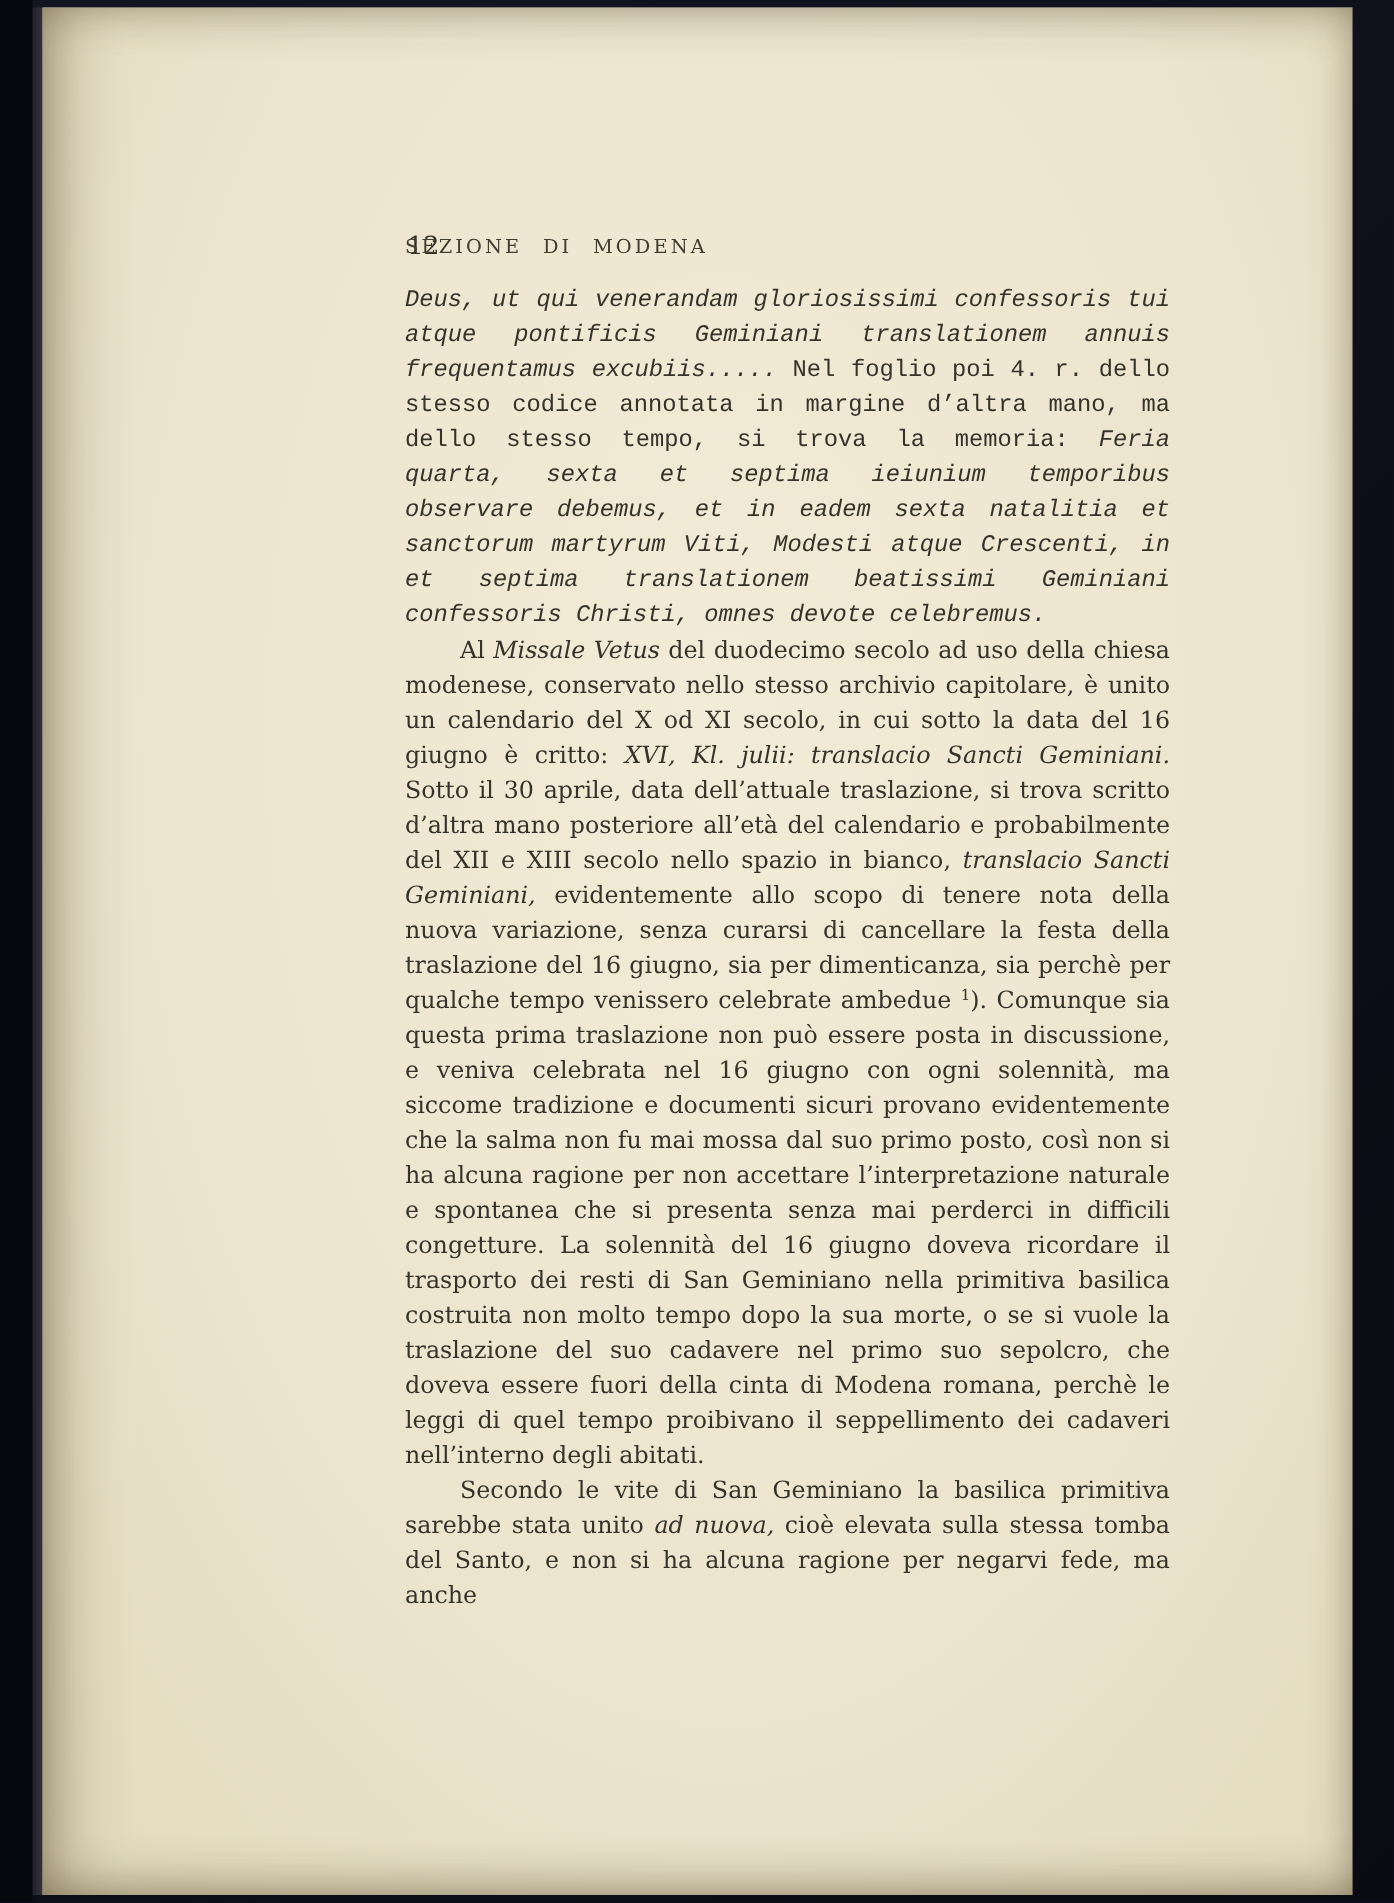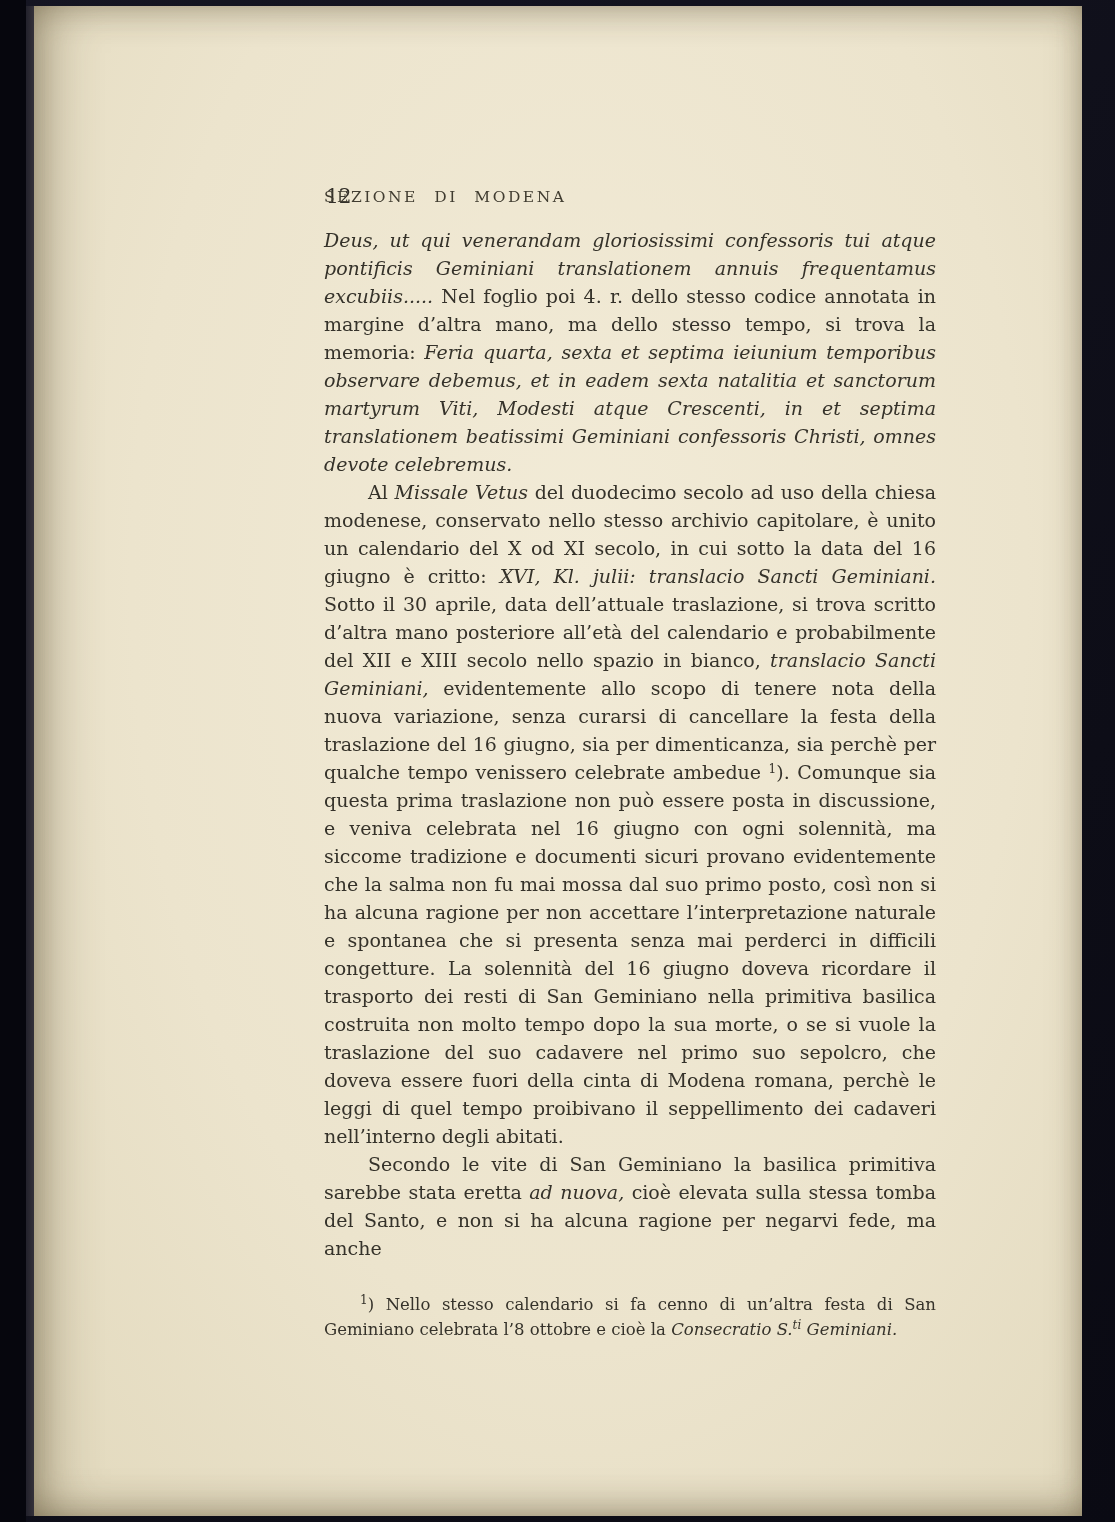--- a/index.html
+++ b/index.html
@@ -40,21 +40,21 @@
   }
   .running-title {
     position: absolute; left: 0; right: 0; top: 4px; text-align: left;
     font-size: 15.5px; letter-spacing: 2.5px; word-spacing: 9px; color: #403c30;
   }
   .body-text {
     margin-top: 10px;
     font-size: 19px; line-height: 28px; text-align: justify;
   }
   p.para { margin: 0; text-indent: 44px; }
-  p.para.flush { text-indent: 0; }
+  p.para.flush { text-indent: 0; font-family: Liberation Mono, monospace; }
   .it { font-style: italic; }
   sup.sup { font-size: 12px; line-height: 0; vertical-align: 6px; }
   .footnote {
     margin-top: 30px;
     font-size: 16.5px; line-height: 25px; text-align: justify; text-indent: 36px;
     color: #35322a;
   }
 </style>
 </head>
 <body>
@@ -70,20 +70,19 @@
       <span class="page-number">12</span>
       <span class="running-title">SEZIONE DI MODENA</span>
     </div>
 
     <div class="body-text">
 
       <p class="para flush"><span class="it">Deus, ut qui venerandam gloriosissimi confessoris tui atque pontificis Geminiani translationem annuis frequentamus excubiis..... </span><span>Nel foglio poi 4. r. dello stesso codice annotata in margine d’altra mano, ma dello stesso tempo, si trova la memoria: </span><span class="it">Feria quarta, sexta et septima ieiunium temporibus observare debemus, et in eadem sexta natalitia et sanctorum martyrum Viti, Modesti atque Crescenti, in et septima translationem beatissimi Geminiani confessoris Christi, omnes devote celebremus.</span></p>
 
       <p class="para"><span>Al </span><span class="it">Missale Vetus</span><span> del duodecimo secolo ad uso della chiesa modenese, conservato nello stesso archivio capitolare, è unito un calendario del X od XI secolo, in cui sotto la data del 16 giugno è critto: </span><span class="it">XVI, Kl. julii: translacio Sancti Geminiani.</span><span> Sotto il 30 aprile, data dell’attuale traslazione, si trova scritto d’altra mano posteriore all’età del calendario e probabilmente del XII e XIII secolo nello spazio in bianco, </span><span class="it">translacio Sancti Geminiani,</span><span> evidentemente allo scopo di tenere nota della nuova variazione, senza curarsi di cancellare la festa della traslazione del 16 giugno, sia per dimenticanza, sia perchè per qualche tempo venissero celebrate ambedue </span><sup class="sup">1</sup><span>). Comunque sia questa prima traslazione non può essere posta in discussione, e veniva celebrata nel 16 giugno con ogni solennità, ma siccome tradizione e documenti sicuri provano evidentemente che la salma non fu mai mossa dal suo primo posto, così non si ha alcuna ragione per non accettare l’interpretazione naturale e spontanea che si presenta senza mai perderci in difficili congetture. La solennità del 16 giugno doveva ricordare il trasporto dei resti di San Geminiano nella primitiva basilica costruita non molto tempo dopo la sua morte, o se si vuole la traslazione del suo cadavere nel primo suo sepolcro, che doveva essere fuori della cinta di Modena romana, perchè le leggi di quel tempo proibivano il seppellimento dei cadaveri nell’interno degli abitati.</span></p>
 
-      <p class="para"><span>Secondo le vite di San Geminiano la basilica primitiva sarebbe stata eretta </span><span class="it">ad nuova,</span><span> cioè elevata sulla stessa tomba del Santo, e non si ha alcuna ragione per negarvi fede, ma anche</span></p>
+      <p class="para"><span>Secondo le vite di San Geminiano la basilica primitiva sarebbe stata unito </span><span class="it">ad nuova,</span><span> cioè elevata sulla stessa tomba del Santo, e non si ha alcuna ragione per negarvi fede, ma anche</span></p>
 
     </div>
 
-    <div class="footnote"><sup class="sup">1</sup><span>) Nello stesso calendario si fa cenno di un’altra festa di San Geminiano celebrata l’8 ottobre e cioè la </span><span class="it">Consecratio S.</span><sup class="sup it">ti</sup><span class="it"> Geminiani.</span></div>
 
   </div>
 </div>
 
 </body></html>

